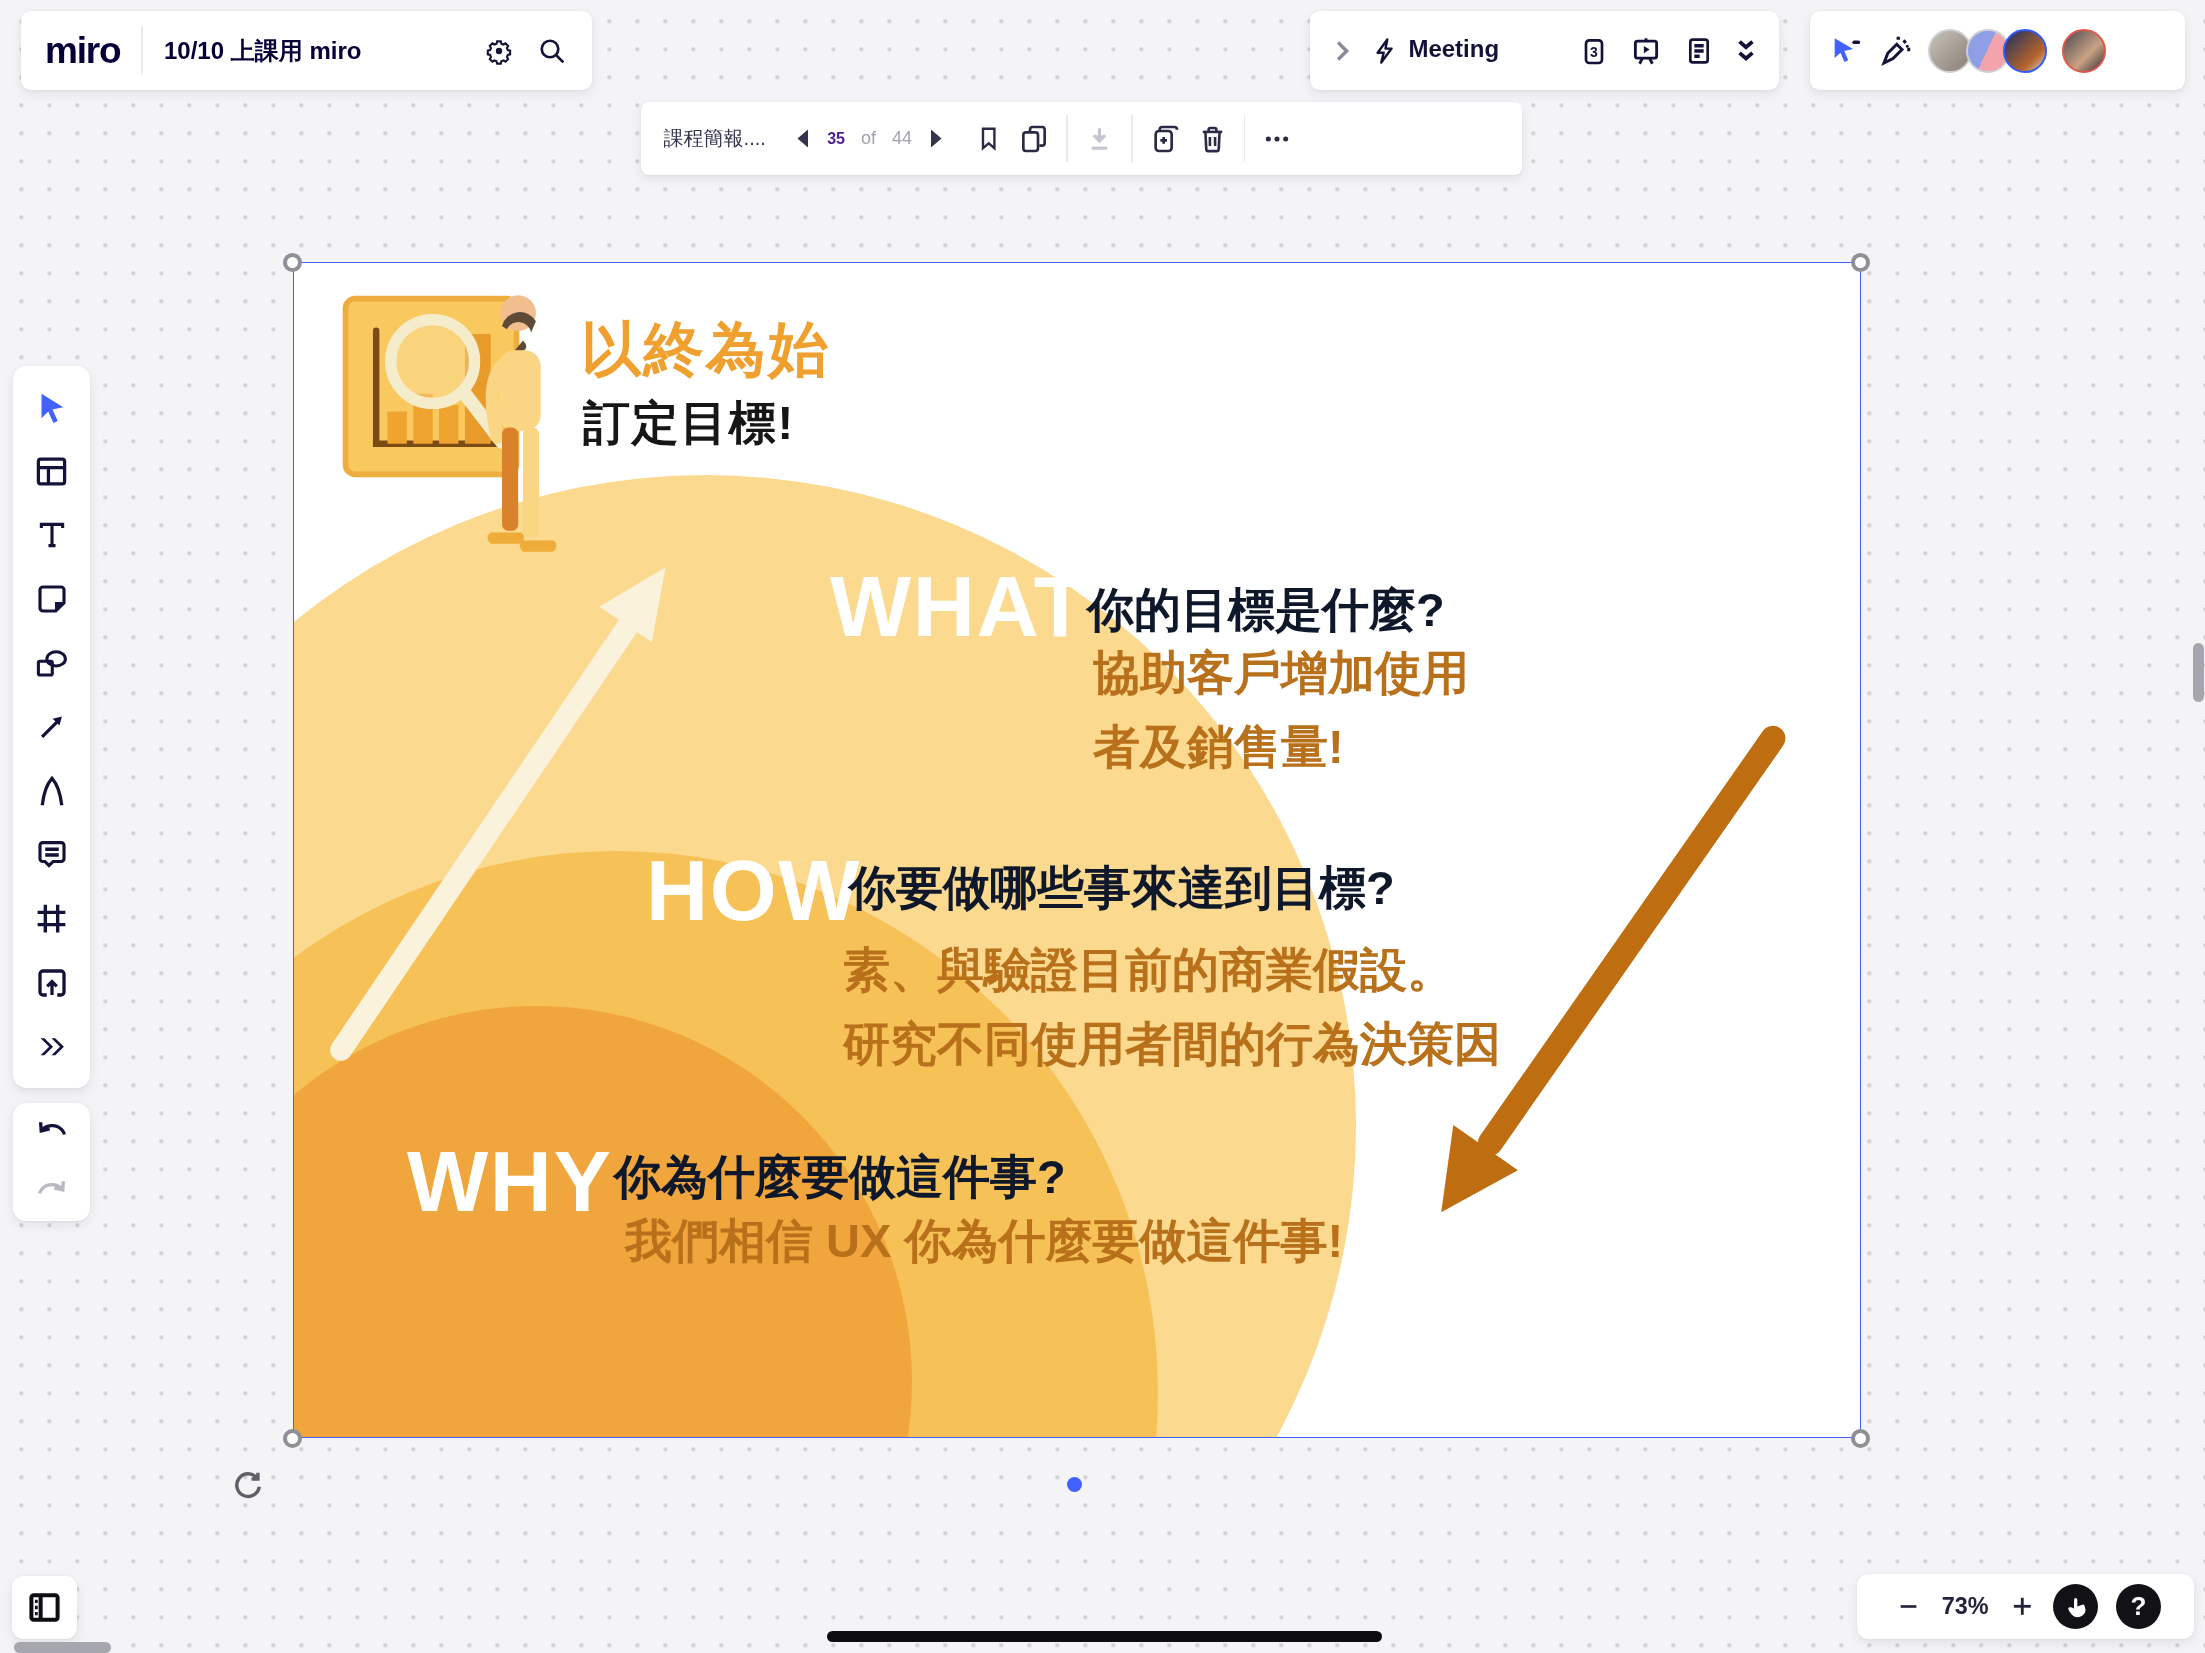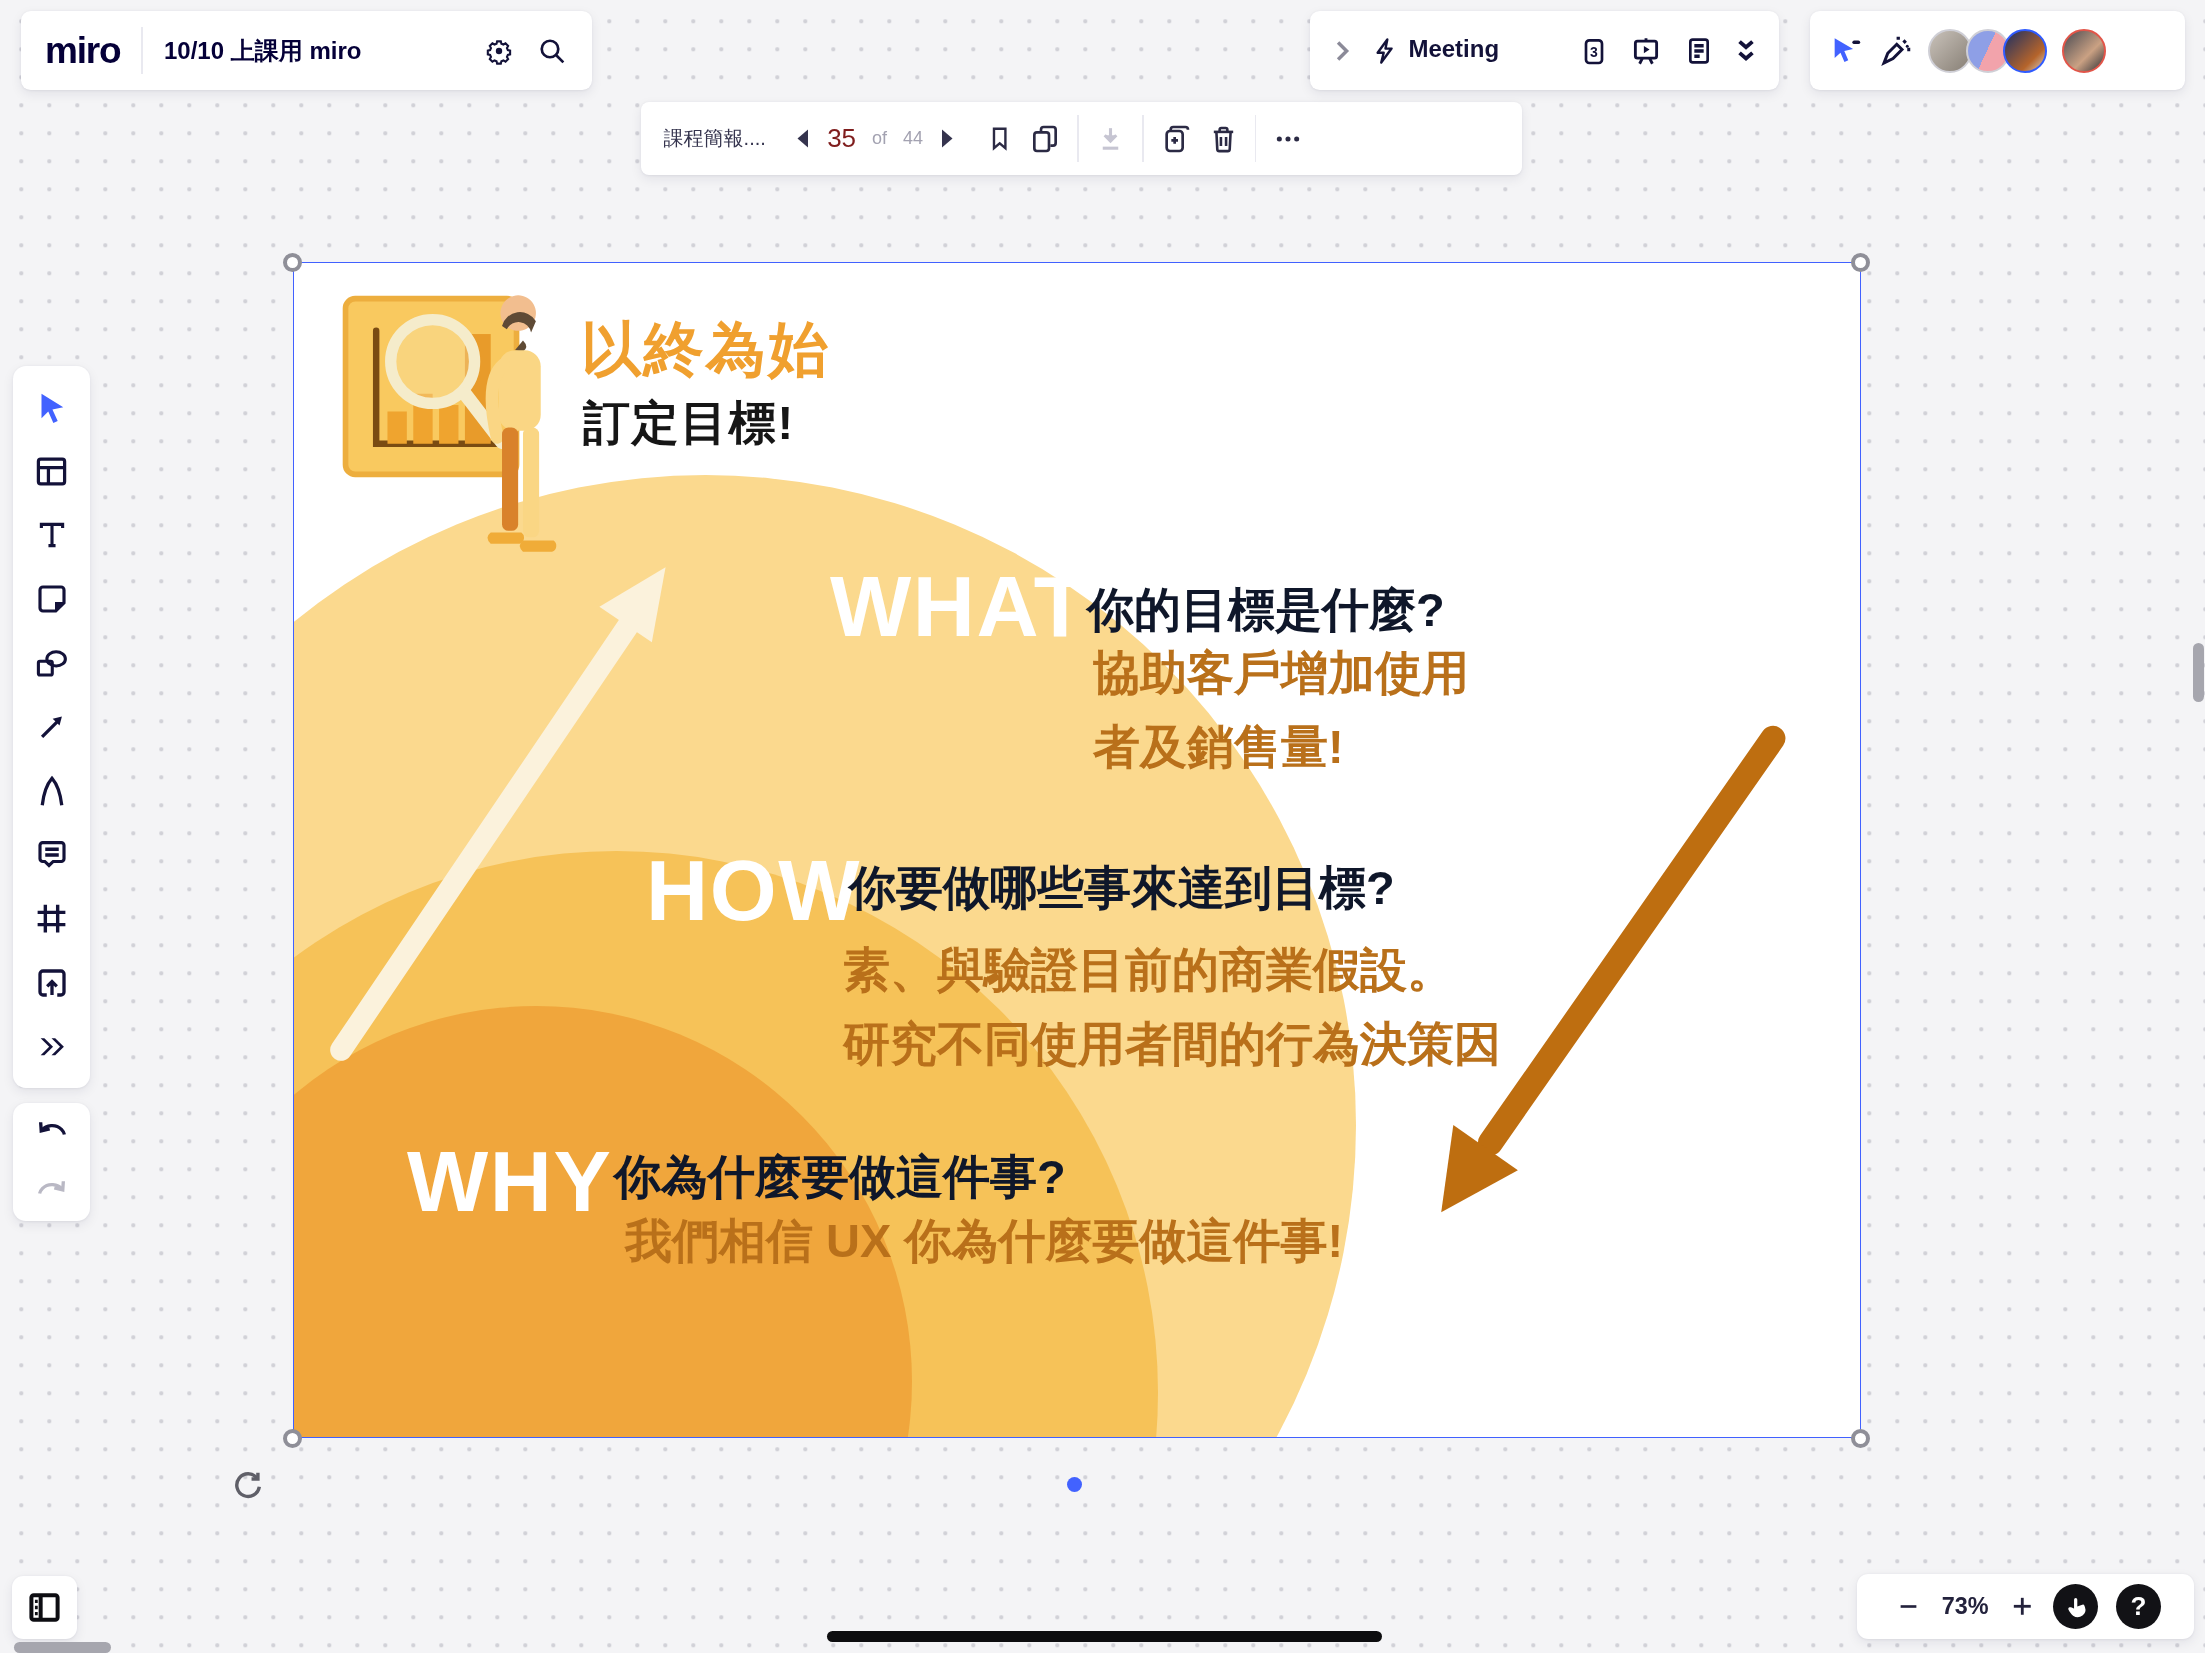--- a/index.html
+++ b/index.html
@@ -16,21 +16,21 @@
     position:absolute;background:#fff;border-radius:9.7px;
     box-shadow:0 4px 11.3px rgba(20,20,60,.08), 0 0.8px 2.4px rgba(20,20,60,.06);
     display:flex;align-items:center;box-sizing:border-box;
   }
   .vdiv{width:1.6px;background:#e9e9f0;height:47px;flex:none}
   .icbtn{display:flex;justify-content:center;flex:none;cursor:pointer}
   svg{display:block}
   .logo{font-size:37px;font-weight:800;letter-spacing:-1.2px;color:#050038}
   .board-title{font-size:24px;font-weight:700;color:#050038;white-space:nowrap}
   .fb-title{font-size:20px;font-weight:500;color:#35344e;white-space:nowrap}
-  .fb-num{font-size:26px;font-weight:400;color:#7f1d1d}
+  .fb-num{font-size:16px;font-weight:700;color:#4c1d95}
   .fb-dim{font-size:18px;font-weight:500;color:#a3a2b1}
   .meet-label{font-size:24px;font-weight:600;color:#131239}
   .zoom-num{font-size:23.4px;font-weight:600;color:#23223c}
   .blackbtn{width:45px;height:45px;border-radius:50%;background:#121216;display:flex;align-items:center;justify-content:center;flex:none}
   .avatar{width:44px;height:44px;border-radius:50%;box-sizing:border-box;flex:none}
   .tool{width:57px;height:57px;display:flex;align-items:center;justify-content:center}
   
   #slide{left:293px;top:262px;width:1568px;height:1176px;background:#fff;
          border:1.6px solid #4161ff;box-sizing:border-box;overflow:hidden}
   .circle{position:absolute;border-radius:50%}

